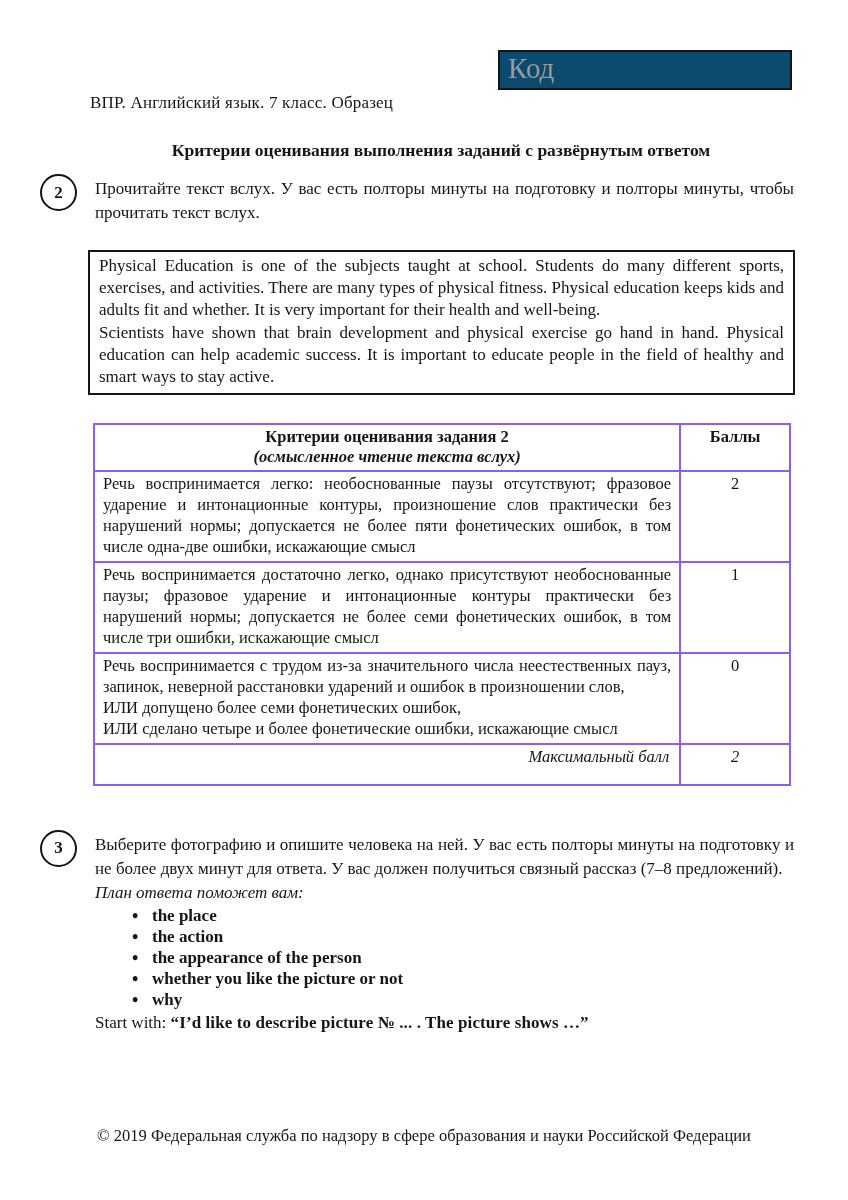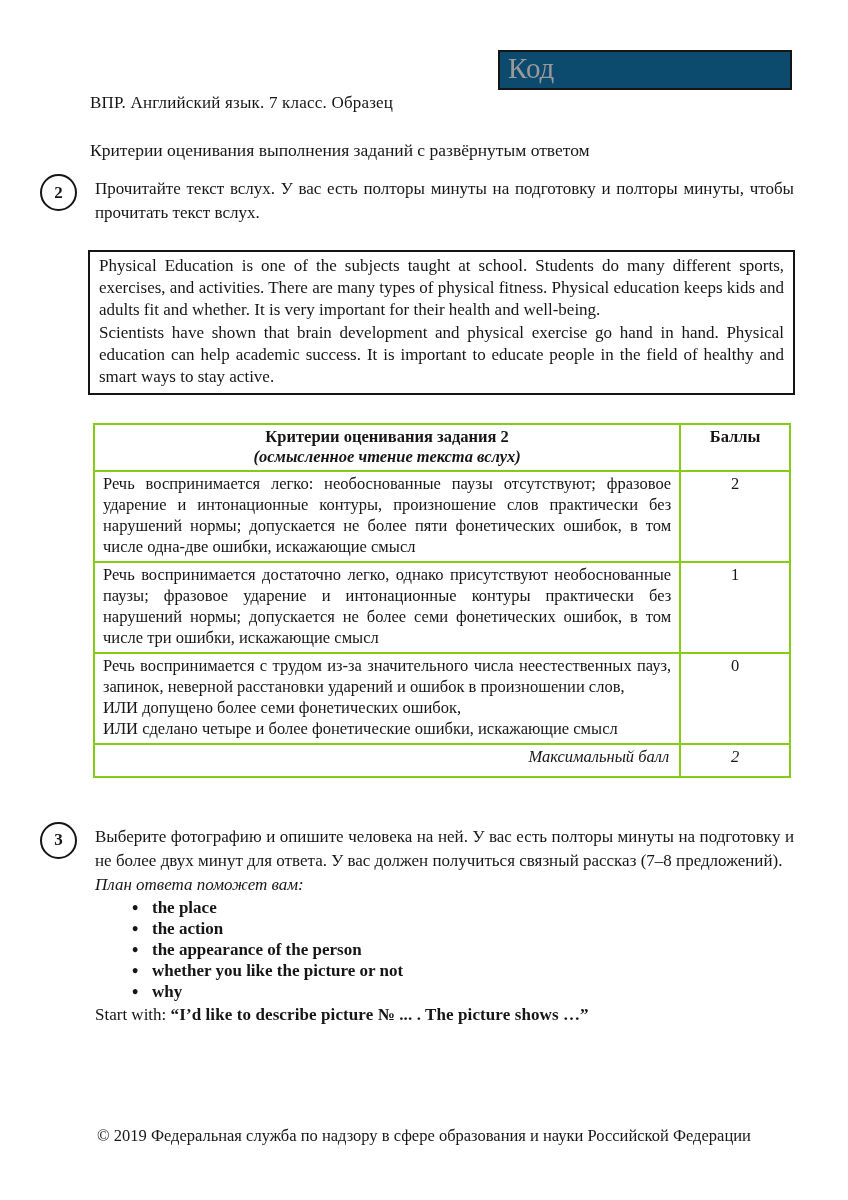--- a/index.html
+++ b/index.html
@@ -26,22 +26,22 @@
     background: #0c4a6e;
     display: flex; align-items: center;
   }
   .code-label {
     color: #9a9a9a; font-size: 29px; line-height: 1;
     padding-left: 8px; padding-bottom: 4px;
   }
 
   
   .doc-title {
-    text-align: left;
-    font-size: 17.5px; font-weight: normal;
+    text-align: center;
+    font-size: 17.5px; font-weight: bold;
     margin: 0 56px 0 90px;
   }
 
   
   .task { position: relative; margin: 0 54px 0 95px; }
   .task-circle {
     position: absolute; left: -55px; top: -3px;
     width: 37px; height: 37px;
     border: 2px solid #151515; border-radius: 50%;
     display: flex; align-items: center; justify-content: center;
@@ -62,30 +62,30 @@
   .reading-box p { text-align: justify; }
 
   
   table.criteria-table {
     margin: 28px 0 0 93px;
     width: 698px;
     border-collapse: collapse;
     font-size: 16.5px;
   }
   table.criteria-table th, table.criteria-table td {
-    border: 2px solid #84cc16;
+    border: 2px solid #8b5cf6;
     vertical-align: top;
   }
   th.crit-head { width: 588px; text-align: center; font-weight: bold; padding: 2px 6px; line-height: 1.25; }
   th.crit-head .subtitle { font-style: italic; }
   th.points-head { width: 110px; font-weight: bold; padding: 2px 4px; vertical-align: top; }
   td.crit { padding: 2px 8px 3px 8px; line-height: 1.27; }
   td.crit div.justify { text-align: justify; }
   td.points { text-align: center; padding-top: 2px; font-size: 16.5px; }
-  td.max-label { text-align: right; font-style: italic; padding: 2px 10px 9px 8px; }
+  td.max-label { text-align: right; font-style: italic; padding: 2px 10px 17px 8px; }
   td.max-points { text-align: center; font-style: italic; padding-top: 2px; }
 
   
   .task3 { margin-top: 47px; }
   .plan-intro { font-size: 17px; line-height: 1.42; font-style: italic; }
   ul.plan-list { list-style: none; margin: 1px 0 0 0; }
   ul.plan-list li {
     position: relative;
     padding-left: 57px;
     font-weight: bold; font-size: 17px; line-height: 1.23;

